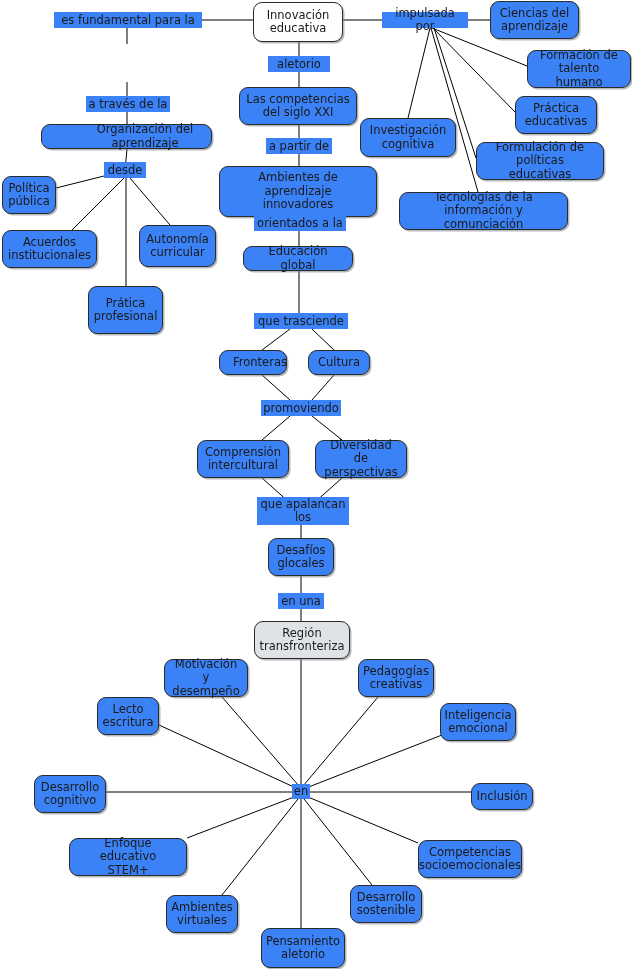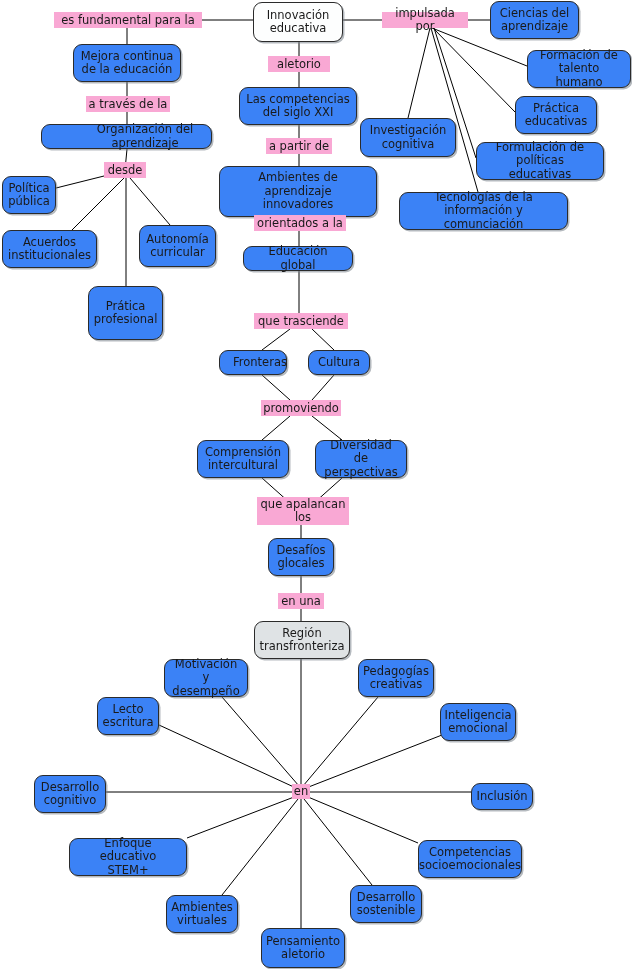--- a/index.html
+++ b/index.html
@@ -46,21 +46,21 @@
   }
   .node.root {
     background: #fdfefe;
   }
   .node.selected {
     background: #dfe3e5;
   }
   .linklabel {
     position: absolute;
     box-sizing: border-box;
-    background: #f9a8d4;
+    background: #3b82f6;
     color: #1a1a1a;
     font-size: 11.5px;
     line-height: 13px;
     text-align: center;
     display: flex;
     align-items: center;
     justify-content: center;
     white-space: pre-line;
     padding: 0 2px;
     z-index: 4;
@@ -113,28 +113,26 @@
       <line x1="292" y1="792" x2="106" y2="792" stroke="#000000" stroke-width="1"></line>
       <line x1="310" y1="792" x2="471" y2="792" stroke="#000000" stroke-width="1"></line>
       <line x1="294" y1="797" x2="187" y2="838" stroke="#000000" stroke-width="1"></line>
       <line x1="308" y1="797" x2="418" y2="843" stroke="#000000" stroke-width="1"></line>
       <line x1="298" y1="799" x2="222" y2="895" stroke="#000000" stroke-width="1"></line>
       <line x1="304" y1="799" x2="372" y2="885" stroke="#000000" stroke-width="1"></line>
       <line x1="301" y1="799" x2="301" y2="928" stroke="#000000" stroke-width="1"></line>
     </svg>
 <div class="node root" style="left: 253px; top: 2px; width: 90px; height: 40px;">Innovación
 educativa</div>
-    <div class="node" style="left: 73px; top: 44px; width: 108px; height: 38px;">Mejora continua
-de la educación</div>
     <div class="node" style="left: 41px; top: 124px; width: 171px; height: 25px; padding-left: 43px;">Organización del aprendizaje</div>
     <div class="node" style="left: 2px; top: 176px; width: 54px; height: 38px;">Política
 pública</div>
     <div class="node" style="left: 2px; top: 230px; width: 95px; height: 38px;">Acuerdos
 institucionales</div>
-    <div class="node" style="left: 88px; top: 286px; width: 75px; height: 54px; border-radius: 10px;">Prática
+    <div class="node" style="left: 88px; top: 286px; width: 75px; height: 48px;">Prática
 profesional</div>
     <div class="node" style="left: 139px; top: 225px; width: 77px; height: 42px;">Autonomía
 curricular</div>
     <div class="node" style="left: 239px; top: 87px; width: 118px; height: 38px;">Las competencias
 del siglo XXI</div>
     <div class="node" style="left: 219px; top: 166px; width: 158px; height: 51px;">Ambientes de aprendizaje
 innovadores</div>
     <div class="node" style="left: 243px; top: 246px; width: 110px; height: 25px;">Educación global</div>
     <div class="node" style="left: 360px; top: 118px; width: 96px; height: 39px;">Investigación
 cognitiva</div>

